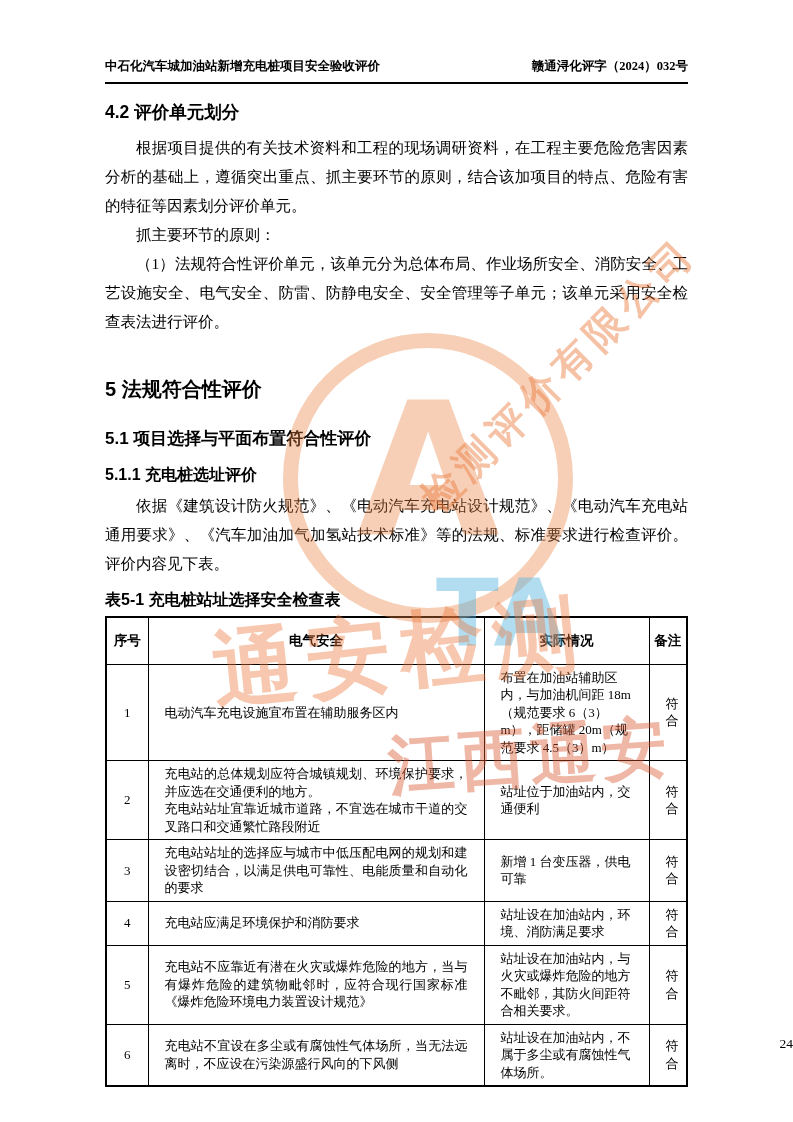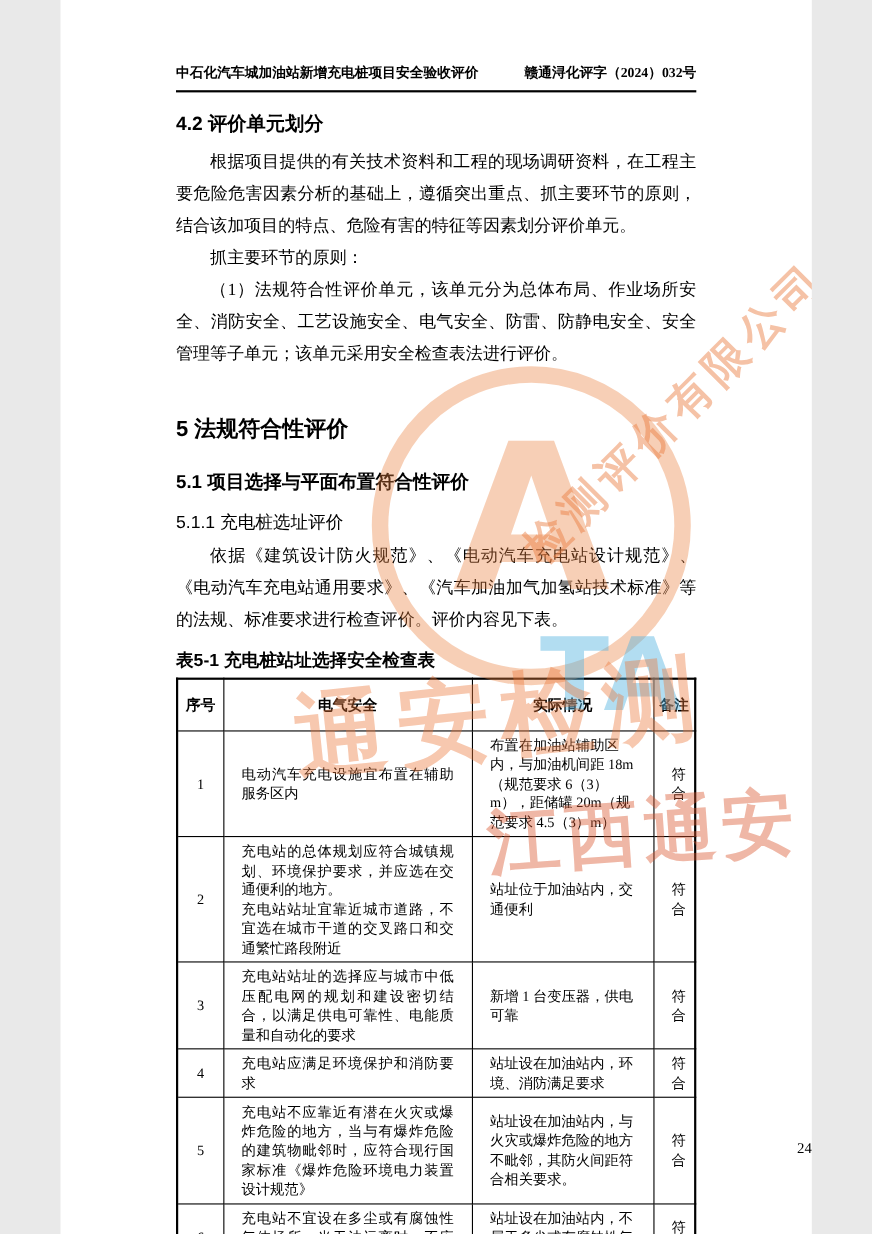--- a/index.html
+++ b/index.html
@@ -1,18 +1,18 @@
 <!DOCTYPE html>
 <html><head>
 <meta charset="utf-8">
 <style>
   html, body { margin: 0; padding: 0; background: #e9e9e9; }
   .page {
     position: relative;
-    width: 683px;
+    width: 793px;
     height: 1122px;
     margin: 0 auto;
     background: #ffffff;
     font-family: "Liberation Serif", serif;
     color: #000;
     overflow: hidden;
   }
   .content {
     position: absolute;
     inset: 0;
@@ -50,21 +50,21 @@
   }
   .h-51 {
     font-family: "Liberation Sans", sans-serif;
     font-size: 17px;
     font-weight: bold;
     margin: 24px 0 0 0;
   }
   .h-511 {
     font-family: "Liberation Sans", sans-serif;
     font-size: 16px;
-    font-weight: normal;
+    font-weight: bold;
     margin: 15px 0 5px 0;
   }
   .table-title {
     font-family: "Liberation Sans", sans-serif;
     font-size: 16px;
     font-weight: bold;
     margin: 12px 0 5px 0;
   }
   table.check {
     width: 100%;

